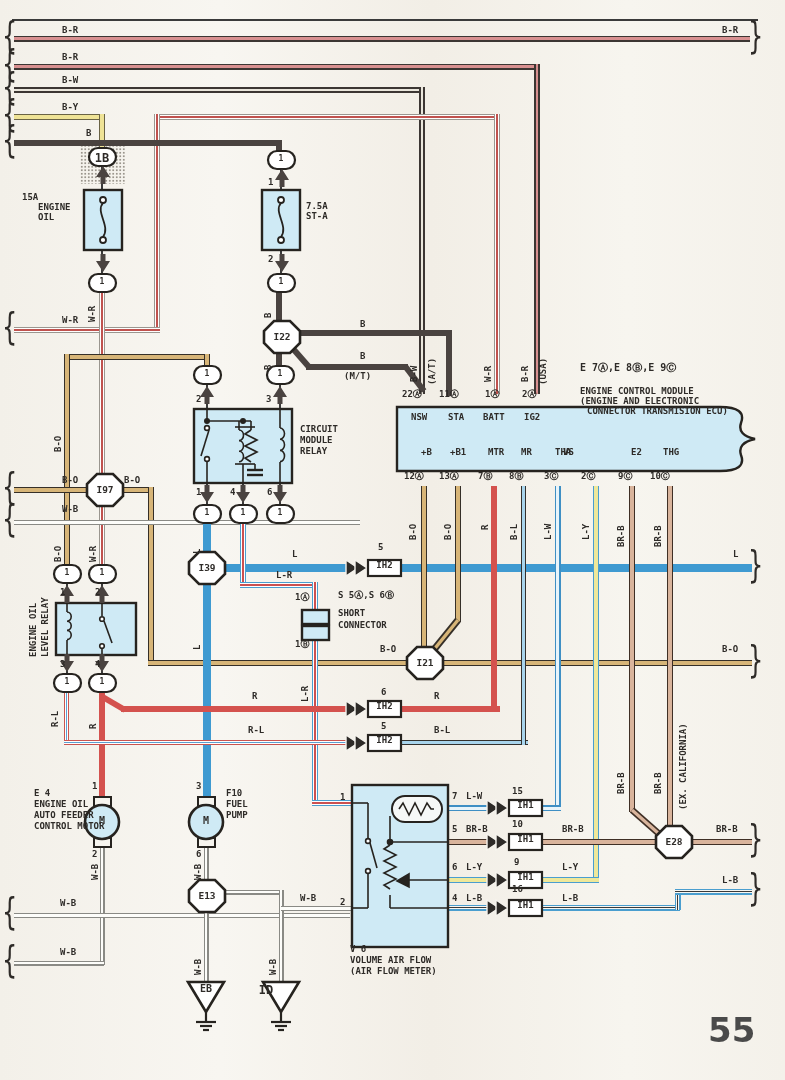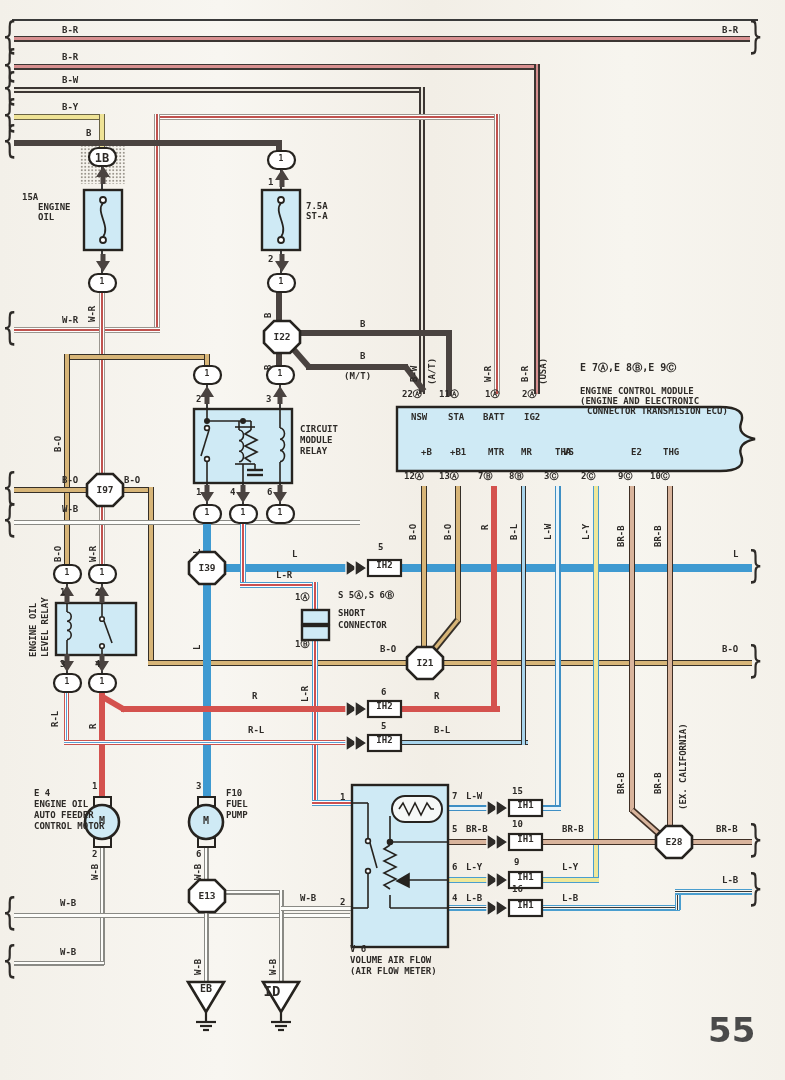--- a/index.html
+++ b/index.html
@@ -523,15 +523,15 @@
       <span class="lbl c" style="left: 194px; top: 509px; font-size: 8px; width: 26px;">1</span>
       <span class="lbl c" style="left: 230px; top: 509px; font-size: 8px; width: 26px;">1</span>
       <span class="lbl c" style="left: 267px; top: 509px; font-size: 8px; width: 26px;">1</span>
       <span class="lbl c" style="left: 54px; top: 569px; font-size: 8px; width: 26px;">1</span>
       <span class="lbl c" style="left: 89px; top: 569px; font-size: 8px; width: 26px;">1</span>
       <span class="lbl c" style="left: 54px; top: 678px; font-size: 8px; width: 26px;">1</span>
       <span class="lbl c" style="left: 89px; top: 678px; font-size: 8px; width: 26px;">1</span>
       <span class="lbl c" style="left: 92px; top: 816px; font-size: 10px; width: 20px;">M</span>
       <span class="lbl c" style="left: 196px; top: 816px; font-size: 10px; width: 20px;">M</span>
       <span class="lbl c" style="left: 196px; top: 984px; font-size: 10px; width: 20px;">EB</span>
-      <span class="lbl c" style="left: 262px; top: 984px; font-size: 14px; width: 20px;">ID</span>
+      <span class="lbl c" style="left: 256px; top: 984px; font-size: 12px; width: 20px;">ID</span>
     </div>
 </div>
 
 </body></html>

